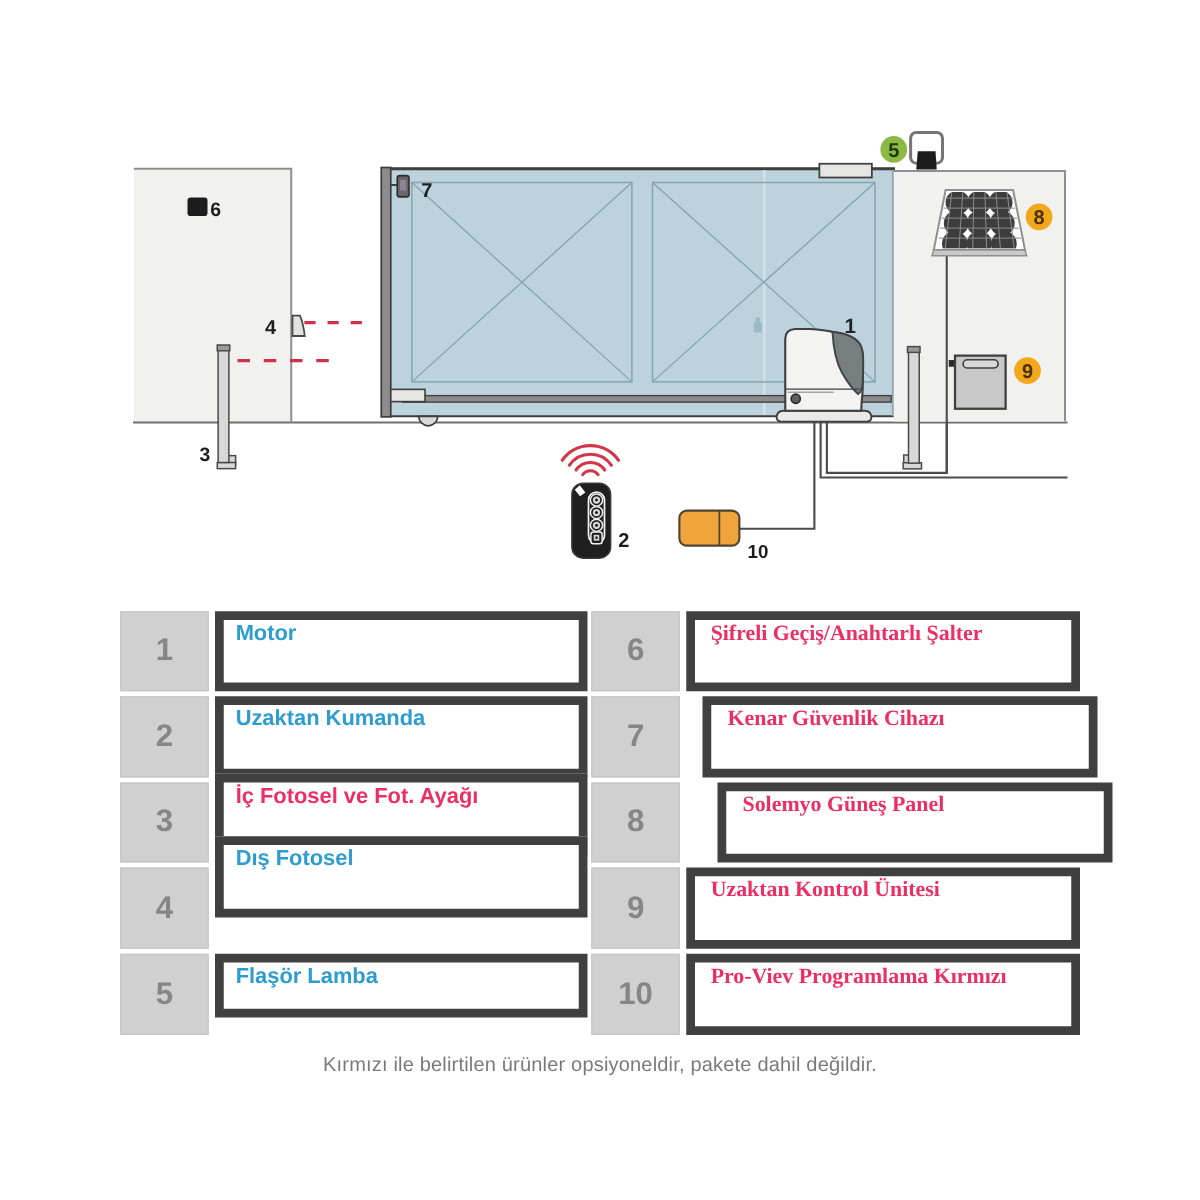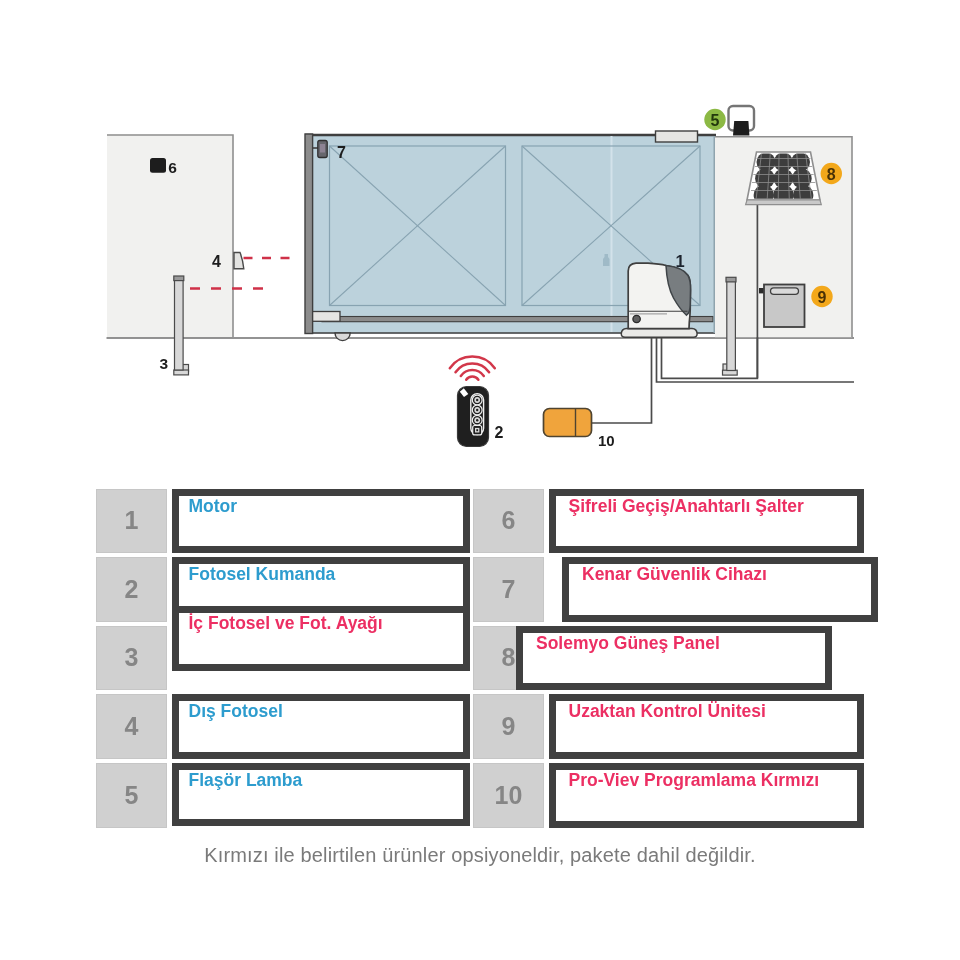--- a/index.html
+++ b/index.html
@@ -2,25 +2,25 @@
 <html><head>
 <meta charset="utf-8">
 <style>
   html,body{margin:0;padding:0;background:#ffffff;}
   body{width:960px;height:960px;position:relative;font-family:"Liberation Sans",sans-serif;}
   .numbox{position:absolute;background:#d0d0d0;border:1px solid #c6c6c6;box-sizing:border-box;
           display:flex;align-items:center;justify-content:center;
           color:#868686;font-weight:bold;font-size:25px;}
   .txtbox{position:absolute;background:#ffffff;border:7px solid #404040;box-sizing:border-box;
           display:flex;align-items:flex-start;font-weight:bold;font-size:17.5px;letter-spacing:0;}
-  .txtbox span{padding-left:10px;} .rt span{padding-left:13px;}
+  .txtbox span{padding-left:10px;} .rt span{padding-left:13px;font-family:Liberation Serif, serif;}
   .blue{color:#2d9cce;}
   .pink{color:#ec2f63;}
   .caption{position:absolute;left:0;top:844px;width:960px;text-align:center;
-           color:#7a7a7a;font-size:20px;letter-spacing:.15px;}
+           color:#7a7a7a;font-size:16px;letter-spacing:.15px;}
 </style>
 </head>
 <body>
 
 <svg width="960" height="470" viewBox="0 0 960 470" style="position:absolute;left:0;top:0">
 
   <g>
     <rect x="107" y="134.5" width="126" height="203" fill="#f1f1ef"></rect>
     <polyline points="107,135 233,135 233,337" fill="none" stroke="#8f8f8f" stroke-width="1.6"></polyline>
   </g>
@@ -212,56 +212,56 @@
 
 <div class="numbox" style="left:473px;top:488.5px;width:71px;height:64.5px;">6</div>
 
 <div class="txtbox rt" style="left:548.5px;top:488.5px;width:315.5px;height:64.5px;">
     <span class="pink">Şifreli Geçiş/Anahtarlı Şalter</span>
   </div>
 
 <div class="numbox" style="left:96px;top:557px;width:71px;height:64.5px;">2</div>
 
 <div class="txtbox" style="left:171.5px;top:557px;width:298px;height:64.5px;">
-    <span class="blue">Fotosel Kumanda</span>
+    <span class="blue">Uzaktan Kumanda</span>
   </div>
 
 <div class="numbox" style="left:473px;top:557px;width:71px;height:64.5px;">7</div>
 
 <div class="txtbox rt" style="left:562px;top:557px;width:315.5px;height:64.5px;">
     <span class="pink">Kenar Güvenlik Cihazı</span>
   </div>
 
 <div class="numbox" style="left:96px;top:625.5px;width:71px;height:64.5px;">3</div>
 
-<div class="txtbox" style="left:171.5px;top:606px;width:298px;height:64.5px;">
+<div class="txtbox" style="left:171.5px;top:619px;width:298px;height:64.5px;">
     <span class="pink">İç Fotosel ve Fot. Ayağı</span>
   </div>
 
 <div class="numbox" style="left:473px;top:625.5px;width:71px;height:64.5px;">8</div>
 
-<div class="txtbox rt" style="left:516px;top:625.5px;width:315.5px;height:64.5px;">
+<div class="txtbox rt" style="left:574px;top:625.5px;width:315.5px;height:64.5px;">
     <span class="pink">Solemyo Güneş Panel</span>
   </div>
 
 <div class="numbox" style="left:96px;top:694px;width:71px;height:64.5px;">4</div>
 
-<div class="txtbox" style="left:171.5px;top:694px;width:298px;height:64.5px;">
+<div class="txtbox" style="left:171.5px;top:669px;width:298px;height:64.5px;">
     <span class="blue">Dış Fotosel</span>
   </div>
 
 <div class="numbox" style="left:473px;top:694px;width:71px;height:64.5px;">9</div>
 
 <div class="txtbox rt" style="left:548.5px;top:694px;width:315.5px;height:64.5px;">
     <span class="pink">Uzaktan Kontrol Ünitesi</span>
   </div>
 
 <div class="numbox" style="left:96px;top:763px;width:71px;height:64.5px;">5</div>
 
-<div class="txtbox" style="left:171.5px;top:763px;width:298px;height:63px;">
+<div class="txtbox" style="left:171.5px;top:763px;width:298px;height:51px;">
     <span class="blue">Flaşör Lamba</span>
   </div>
 
 <div class="numbox" style="left:473px;top:763px;width:71px;height:64.5px;">10</div>
 
 <div class="txtbox rt" style="left:548.5px;top:763px;width:315.5px;height:64.5px;">
     <span class="pink">Pro-Viev Programlama Kırmızı</span>
   </div>
 
 <div class="caption">Kırmızı ile belirtilen ürünler opsiyoneldir, pakete dahil değildir.</div>

